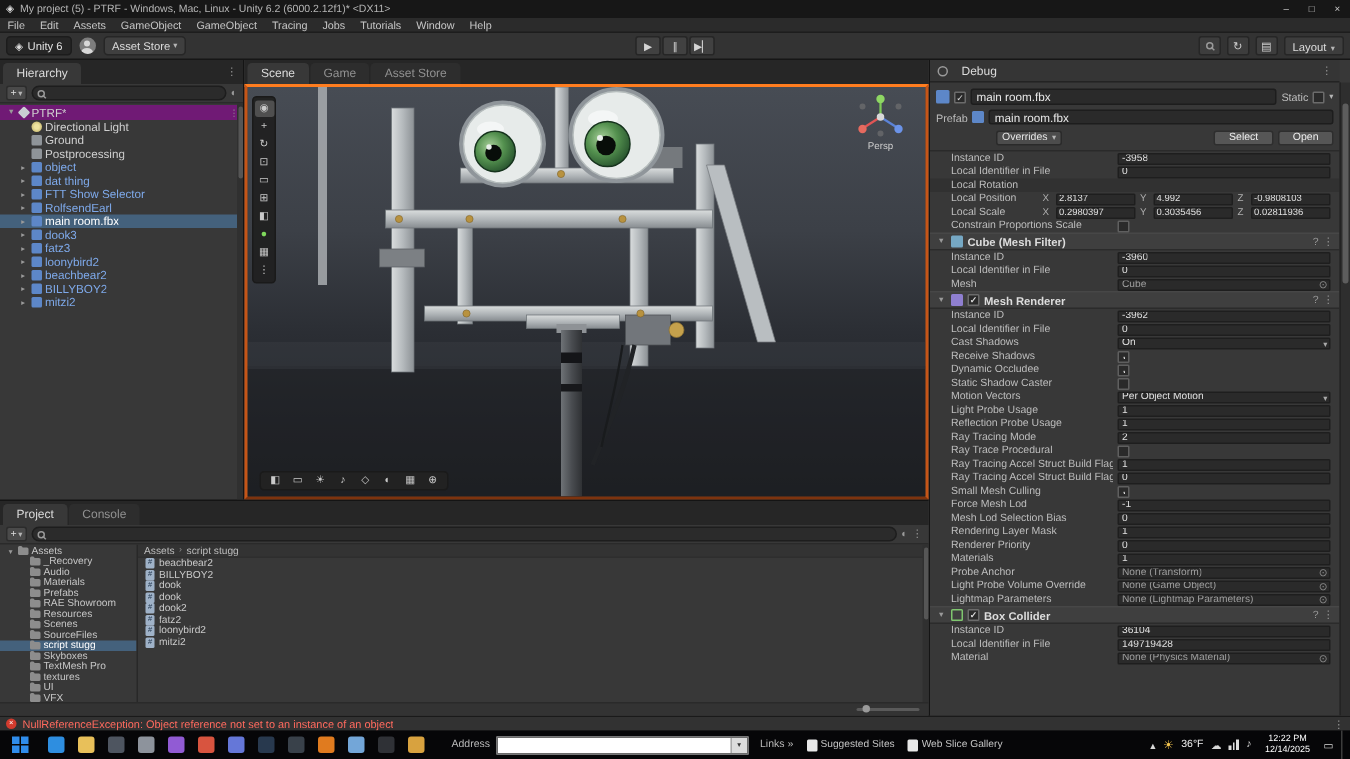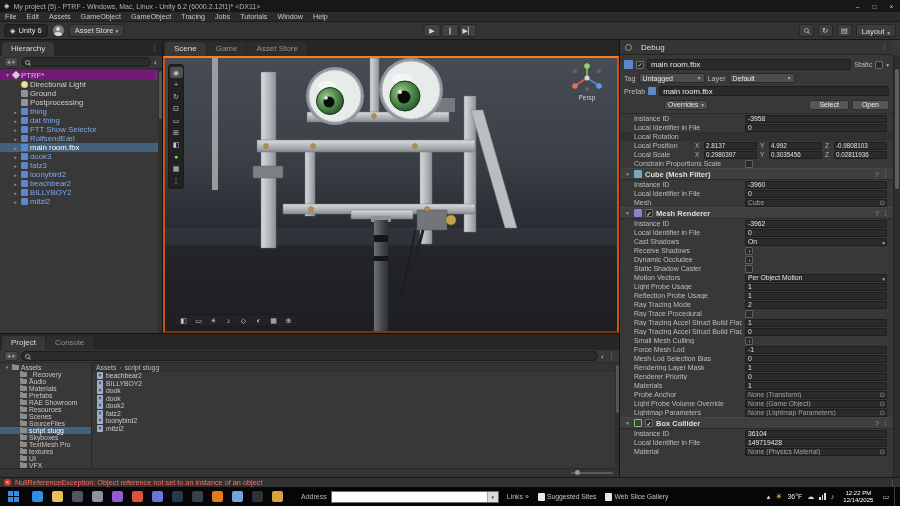--- a/index.html
+++ b/index.html
@@ -255,21 +255,21 @@
 
               <div class="h-row child">
                 <span class="fold"></span>
                 <span class="h-icon ico-go"></span>
                 <span class="h-label">Postprocessing</span>
               </div>
 
               <div class="h-row child prefab">
                 <span class="fold">▸</span>
                 <span class="h-icon ico-prefab"></span>
-                <span class="h-label">thing</span>
+                <span class="h-label">object</span>
               </div>
 
               <div class="h-row child prefab">
                 <span class="fold">▸</span>
                 <span class="h-icon ico-prefab"></span>
                 <span class="h-label">dat thing</span>
               </div>
 
               <div class="h-row child prefab">
                 <span class="fold">▸</span>
@@ -638,32 +638,20 @@
 
       <div class="go-block">
         <div class="go-row1">
           <span class="go-icon"></span>
           <span class="cb">✓</span>
           <span class="namefield">main room.fbx</span>
           <span class="small-label">Static</span>
           <span class="cb"></span>
           <span class="caret-glyph">▾</span>
         </div>
-        <div class="go-row2">
-          <span class="small-label">Tag</span>
-          <span class="dd w66">
-            <span>Untagged</span>
-            <span class="caret-glyph spacer" style="text-align:right">▾</span>
-          </span>
-          <span class="small-label">Layer</span>
-          <span class="dd w66">
-            <span>Default</span>
-            <span class="caret-glyph spacer" style="text-align:right">▾</span>
-          </span>
-        </div>
         <div class="prefab-row">
           <span class="small-label">Prefab</span>
           <span class="go-icon" style="width:8px;height:8px"></span>
           <span class="namefield">main room.fbx</span>
         </div>
         <div class="prefab-btns">
           <span class="dd">
             <span>Overrides</span>
             <span class="caret-glyph">▾</span>
           </span>

